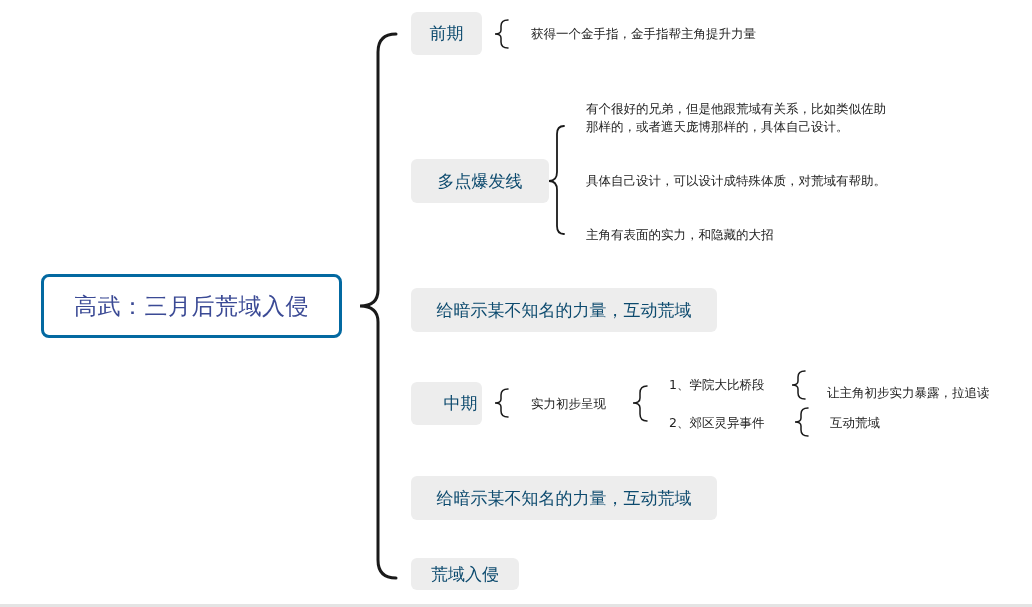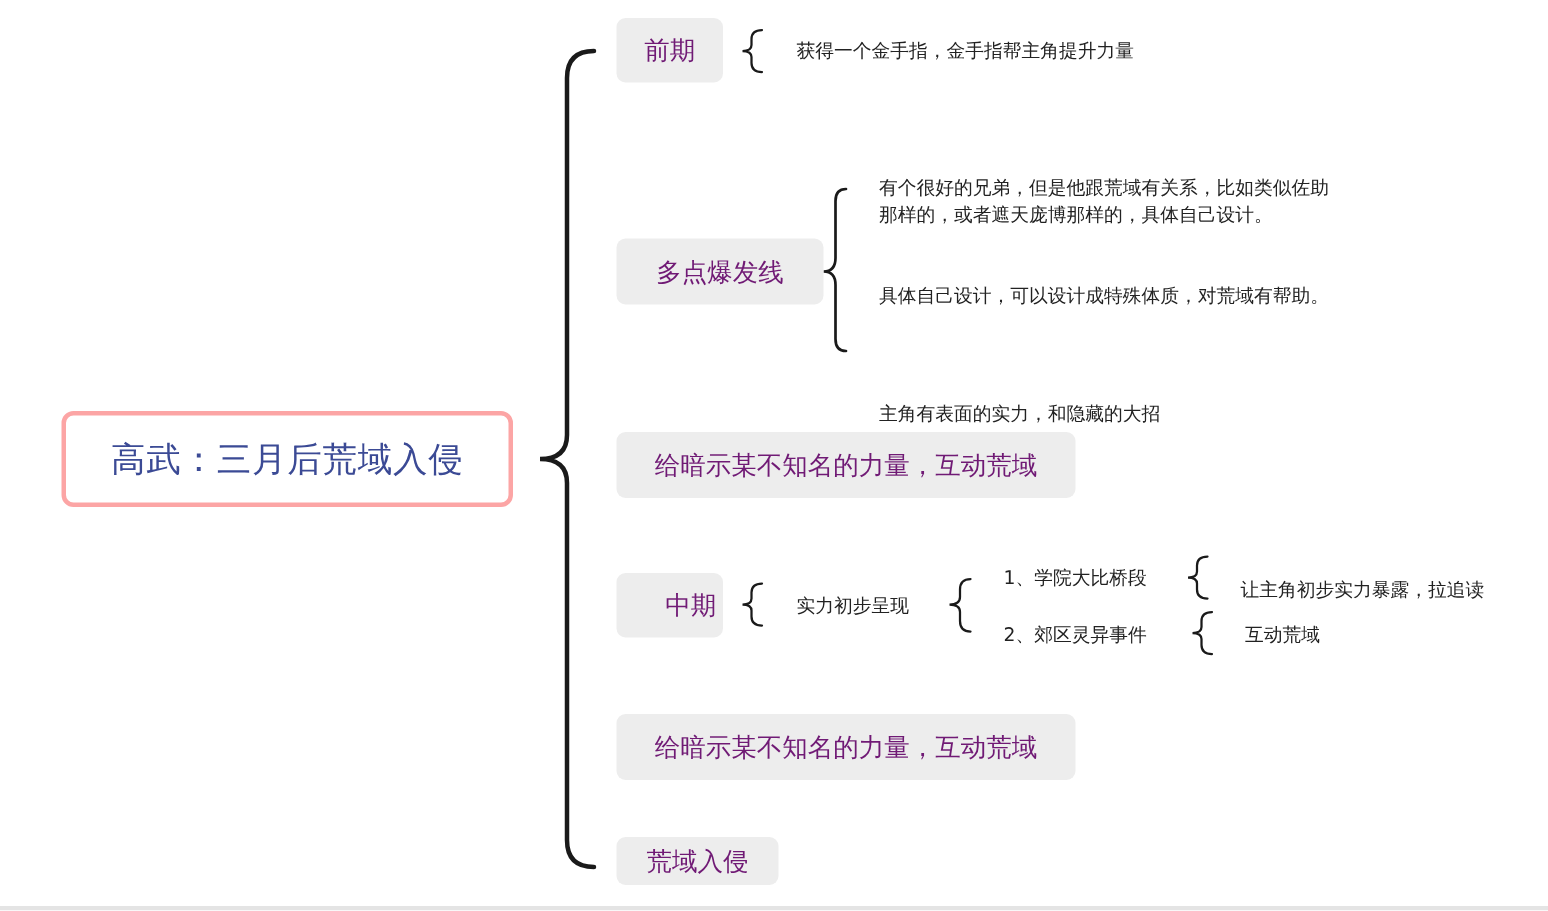--- a/index.html
+++ b/index.html
@@ -9,35 +9,35 @@
     overflow: hidden;
     font-family: "DejaVu Sans", "Liberation Sans", sans-serif;
   }
   .canvas { position: relative; width: 1032px; height: 607px; }
   .bottom-line {
     position: absolute; left: 0; right: 0; top: 604px; height: 3px;
     background: #e4e4e4;
   }
   .root {
     position: absolute; left: 41px; top: 274px; width: 301px; height: 64px;
-    border: 3px solid #fca5a5; border-radius: 8px; box-sizing: border-box;
+    border: 3px solid #0369a1; border-radius: 8px; box-sizing: border-box;
     display: flex; align-items: center; justify-content: center;
     background: #fff;
   }
   .root span { color: #3b4a95; font-size: 23px; letter-spacing: 0.5px; }
   .node {
     position: absolute; background: #ededed; border-radius: 6px;
     display: flex; align-items: center; justify-content: center;
-    color: #701a75; font-size: 17px; box-sizing: border-box; white-space: nowrap;
+    color: #0c4a6e; font-size: 17px; box-sizing: border-box; white-space: nowrap;
   }
   .leaf {
     position: absolute; color: #222; font-size: 12.5px; line-height: 18px;
     white-space: nowrap;
   }
-  .leaf.wrap { white-space: normal; width: 300px; margin-top: 16px; }
+  .leaf.wrap { white-space: normal; width: 300px; }
   svg.conn { position: absolute; left: 0; top: 0; overflow: visible; }
 </style>
 </head>
 <body>
 
 <div class="canvas">
 
   <svg class="conn" width="1032" height="607">
     <g fill="none" stroke="#1a1a1a" stroke-linecap="round">
 
@@ -64,21 +64,21 @@
   <div class="node" style="left:411px;top:12px;width:71px;height:43px;">
     <span>前期</span>
   </div>
   <div class="leaf" style="left:531px;top:25px;">获得一个金手指，金手指帮主角提升力量</div>
 
   <div class="node" style="left:411px;top:159px;width:138px;height:44px;">
     <span>多点爆发线</span>
   </div>
   <div class="leaf wrap" style="left:586px;top:100px;">有个很好的兄弟，但是他跟荒域有关系，比如类似佐助那样的，或者遮天庞博那样的，具体自己设计。</div>
   <div class="leaf wrap" style="left:586px;top:172px;">具体自己设计，可以设计成特殊体质，对荒域有帮助。</div>
-  <div class="leaf" style="left:586px;top:226px;margin-top:41px;">主角有表面的实力，和隐藏的大招</div>
+  <div class="leaf" style="left:586px;top:226px;">主角有表面的实力，和隐藏的大招</div>
 
   <div class="node" style="left:411px;top:288px;width:306px;height:44px;">
     <span>给暗示某不知名的力量，互动荒域</span>
   </div>
 
   <div class="node" style="left:411px;top:382px;width:71px;height:43px;padding-left:28px;">
     <span>中期</span>
   </div>
   <div class="leaf" style="left:531px;top:395px;">实力初步呈现</div>
   <div class="leaf" style="left:669px;top:376px;">1、学院大比桥段</div>

